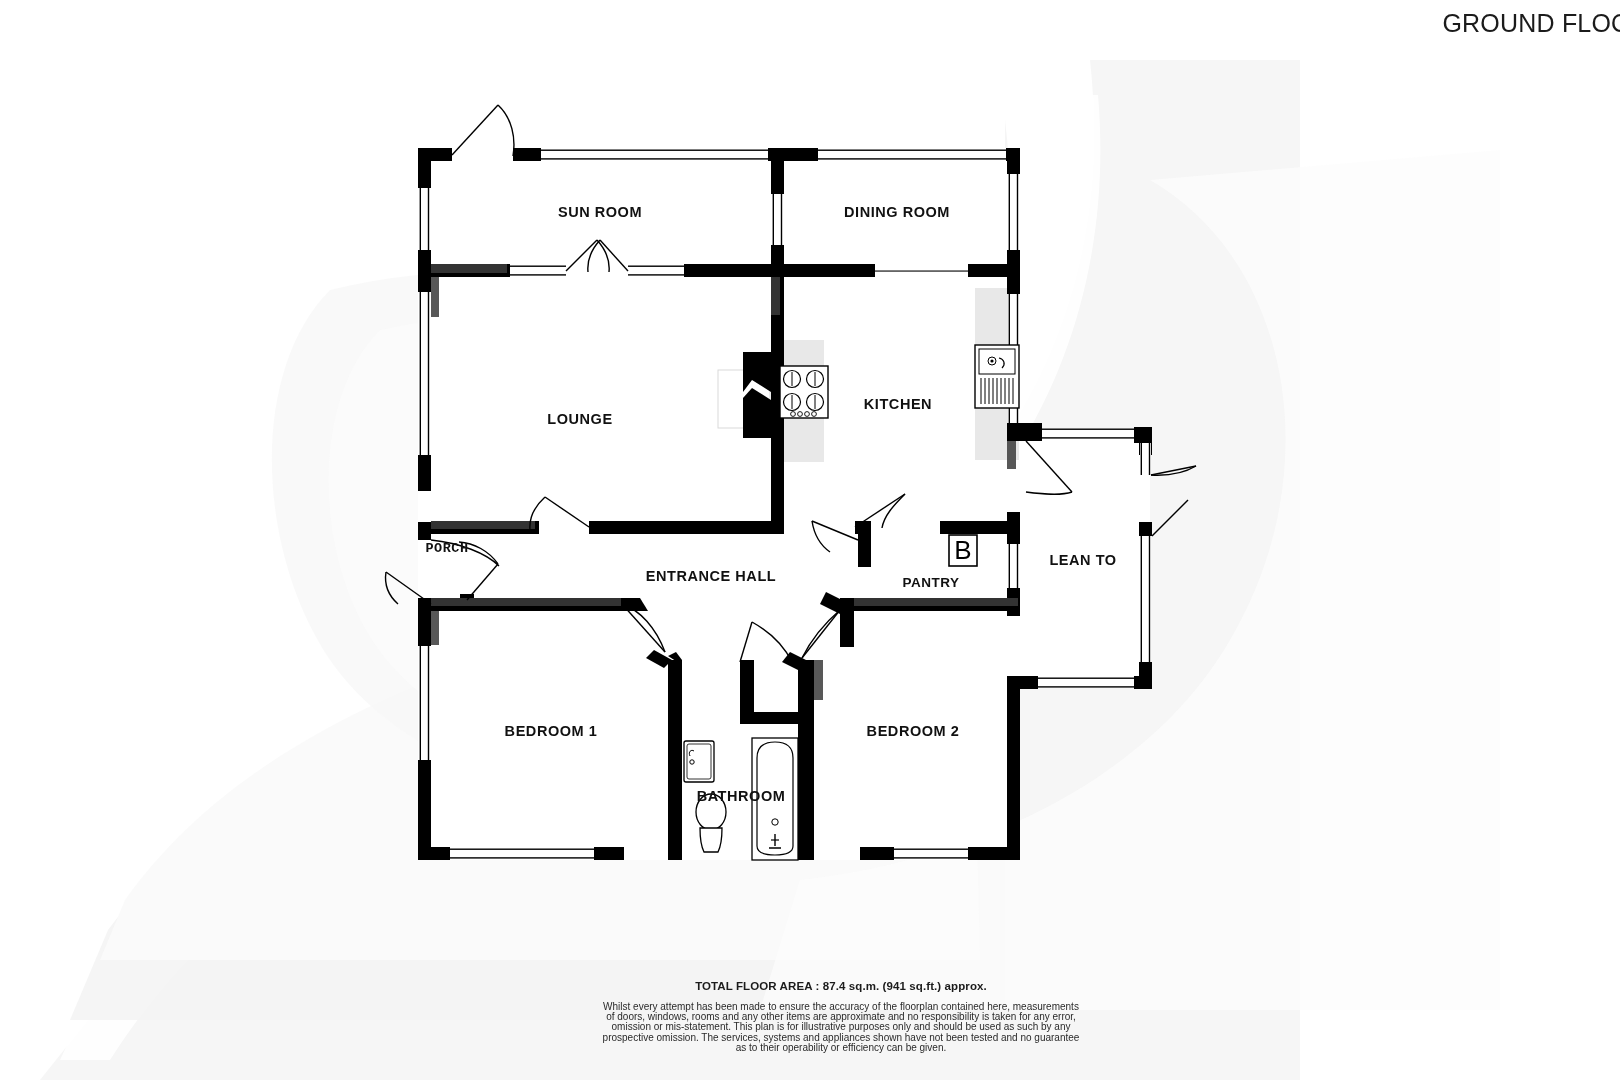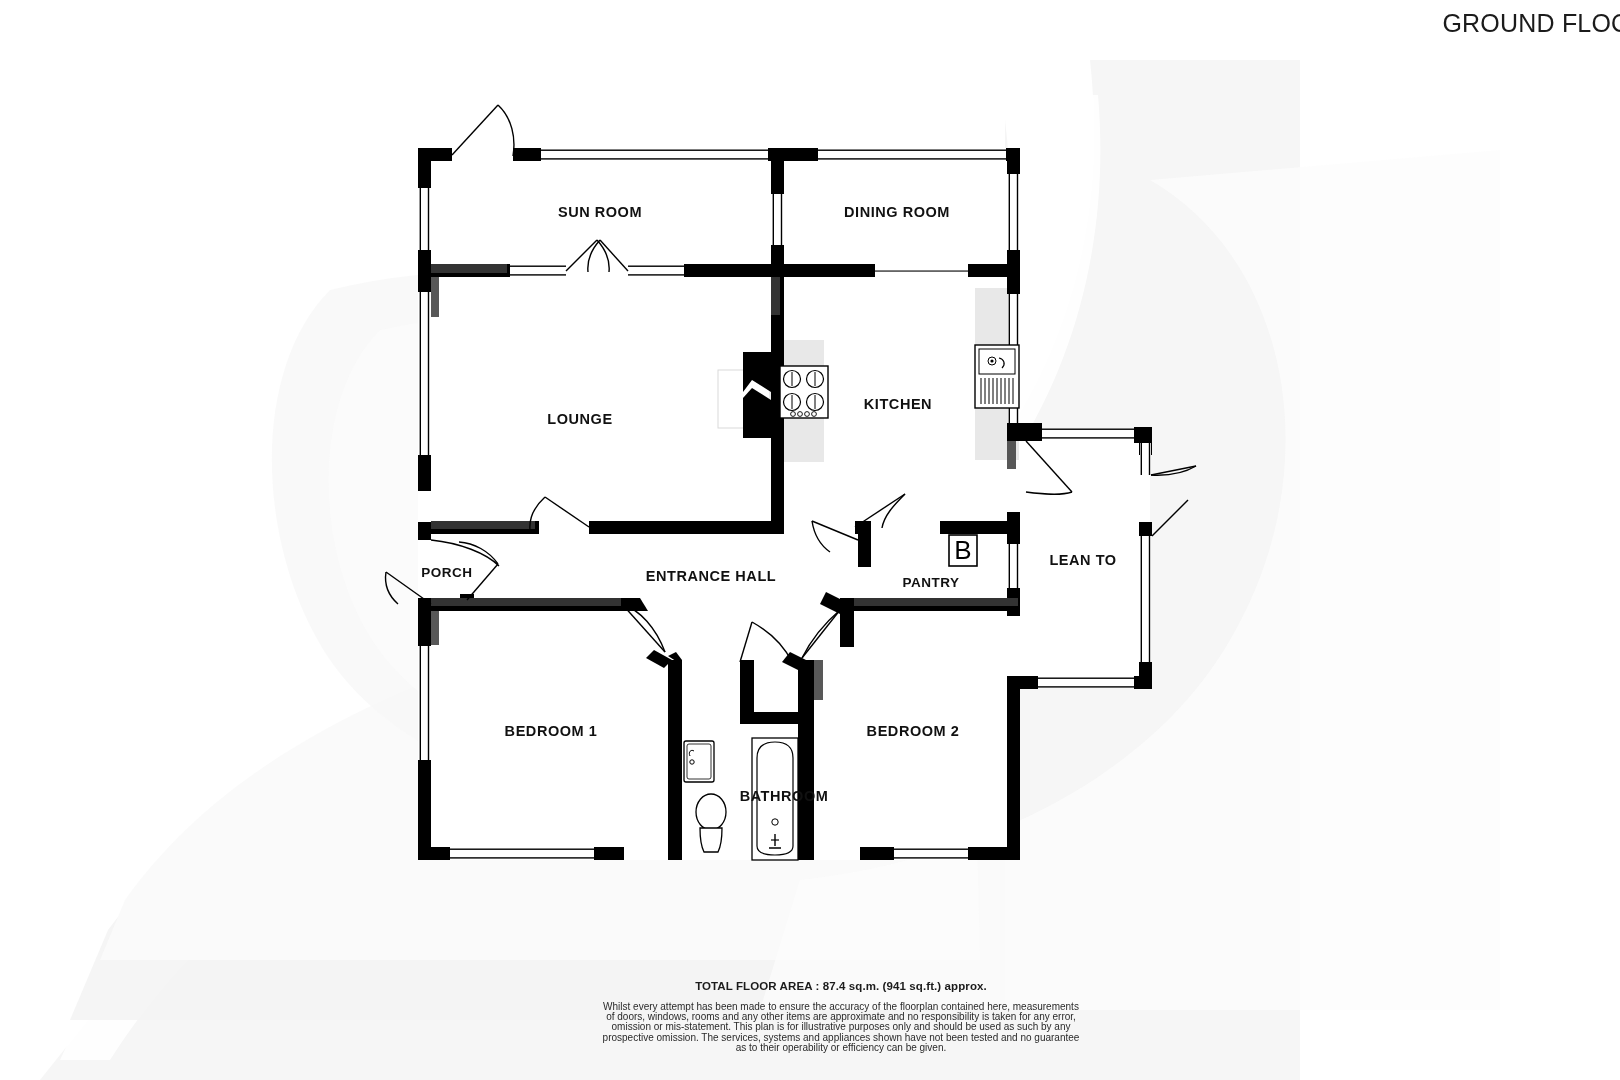--- a/index.html
+++ b/index.html
@@ -443,27 +443,27 @@
       <path d="M771 840 L 779 840" stroke="#000000" stroke-width="1.2"></path>
     </g>
 
   </svg>
 
   <div>
     <div class="room-label" style="left:600px; top:212px;">SUN ROOM</div>
     <div class="room-label" style="left:897px; top:212px;">DINING ROOM</div>
     <div class="room-label" style="left:580px; top:419px;">LOUNGE</div>
     <div class="room-label" style="left:898px; top:404px;">KITCHEN</div>
-    <div class="room-label small" style="left:447px; top:572px;">PORCH</div>
+    <div class="room-label small" style="left:447px; top:548px;font-family:Liberation Mono, monospace;">PORCH</div>
     <div class="room-label" style="left:711px; top:576px;">ENTRANCE HALL</div>
     <div class="room-label small" style="left:931px; top:582px;">PANTRY</div>
     <div class="room-label" style="left:1083px; top:560px;">LEAN TO</div>
     <div class="room-label" style="left:551px; top:731px;">BEDROOM 1</div>
     <div class="room-label" style="left:913px; top:731px;">BEDROOM 2</div>
-    <div class="room-label" style="left:741px; top:796px;margin-left:43px;">BATHROOM</div>
+    <div class="room-label" style="left:741px; top:796px;">BATHROOM</div>
   </div>
 
   <div class="footer-block">
     <div class="footer-total">TOTAL FLOOR AREA : 87.4 sq.m. (941 sq.ft.) approx.</div>
     <div class="footer-disclaimer">
       <div>Whilst every attempt has been made to ensure the accuracy of the floorplan contained here, measurements</div>
       <div>of doors, windows, rooms and any other items are approximate and no responsibility is taken for any error,</div>
       <div>omission or mis-statement. This plan is for illustrative purposes only and should be used as such by any</div>
       <div>prospective omission. The services, systems and appliances shown have not been tested and no guarantee</div>
       <div>as to their operability or efficiency can be given.</div>

